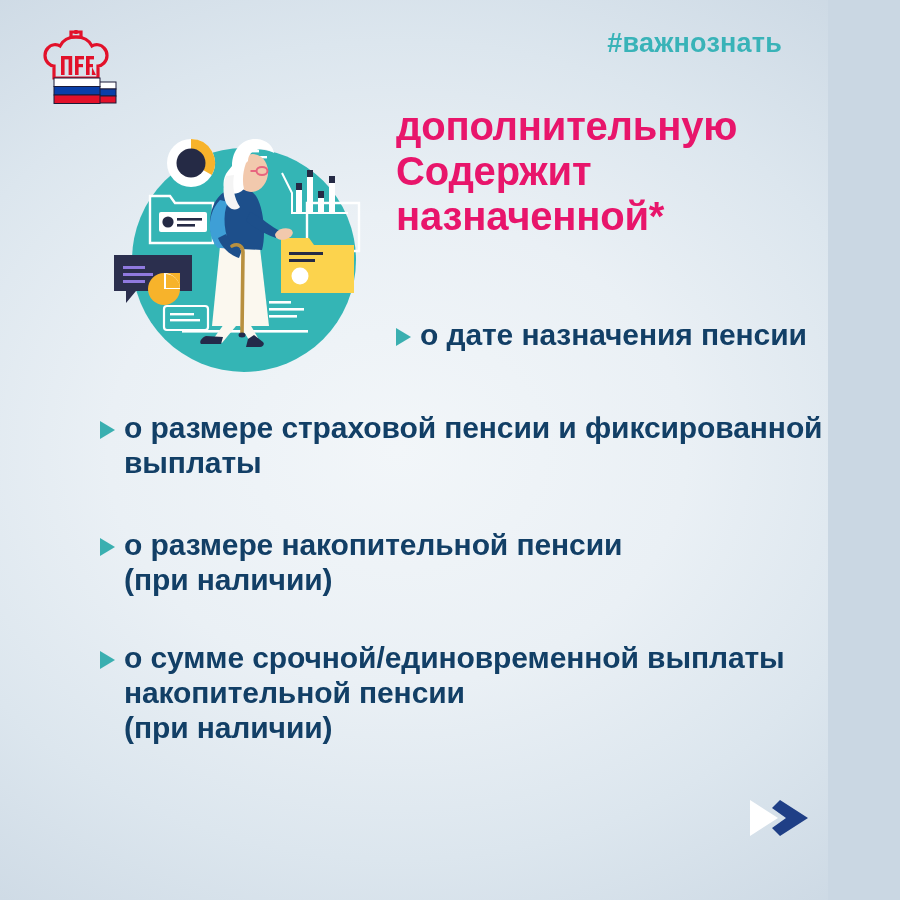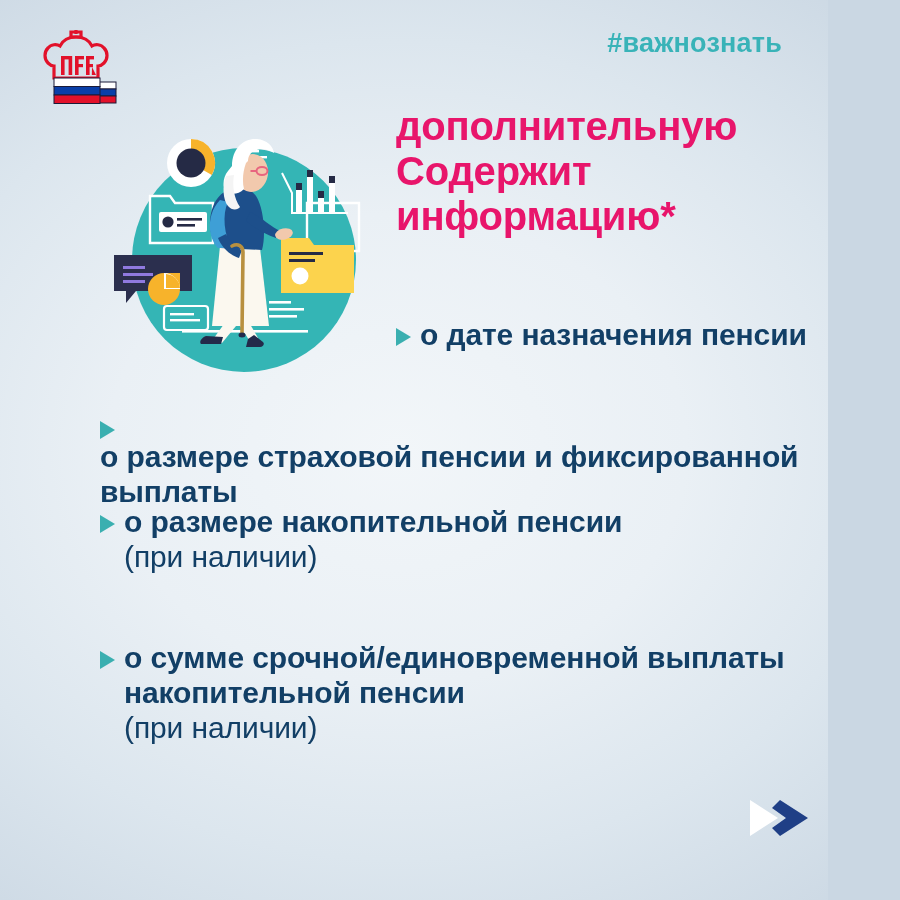--- a/index.html
+++ b/index.html
@@ -39,25 +39,25 @@
   .bullet{position:absolute;display:flex;align-items:flex-start;}
   .tri{
     flex:0 0 auto;margin-top:11px;margin-right:9px;
     width:0;height:0;border-left:15px solid #3aafb0;
     border-top:9px solid transparent;border-bottom:9px solid transparent;
   }
   .btext{
     font-size:30px;line-height:1.17;color:#123f66;font-weight:bold;
     letter-spacing:-.1px;
   }
-  .btext .sub{font-weight:normal;display:block;}
+  .btext .sub{font-weight:bold;display:block;}
 
   #b1{left:396px;top:293px;width:430px;margin-top:24px;}
-  #b2{left:100px;top:410px;width:790px;flex-direction:column;}
-  #b3{left:100px;top:504px;width:790px;}
+  #b2{left:100px;top:410px;width:790px;}
+  #b3{left:100px;top:527px;width:790px;}
   #b4{left:100px;top:640px;width:790px;}
 
   
   #footnote{
     position:absolute;left:100px;top:806px;
     font-size:24px;font-weight:bold;color:#16477a;white-space:nowrap;
   }
   #arrow-logo{position:absolute;left:744px;top:794px;width:72px;height:48px;}
 </style>
 </head>
@@ -215,21 +215,21 @@
 
         <path d="M128 118 c6 -3 11 0 11 6 l-1 82" stroke="#b8903f" stroke-width="3.6" fill="none" stroke-linecap="round"></path>
         <ellipse cx="138" cy="207" rx="3.5" ry="2.5" fill="#232a4a"></ellipse>
       </g>
     </svg>
   </div>
 
   <div id="heading">
     <div>дополнительную</div>
     <div>Содержит</div>
-    <div>информацию*</div>
+    <div>назначенной*</div>
   </div>
 
   <div class="bullet" id="b1">
     <span class="tri"></span>
     <span class="btext">о дате назначения пенсии</span>
   </div>
 
   <div class="bullet" id="b2">
     <span class="tri"></span>
     <span class="btext">о размере страховой пенсии и фикси­рованной выплаты</span>

